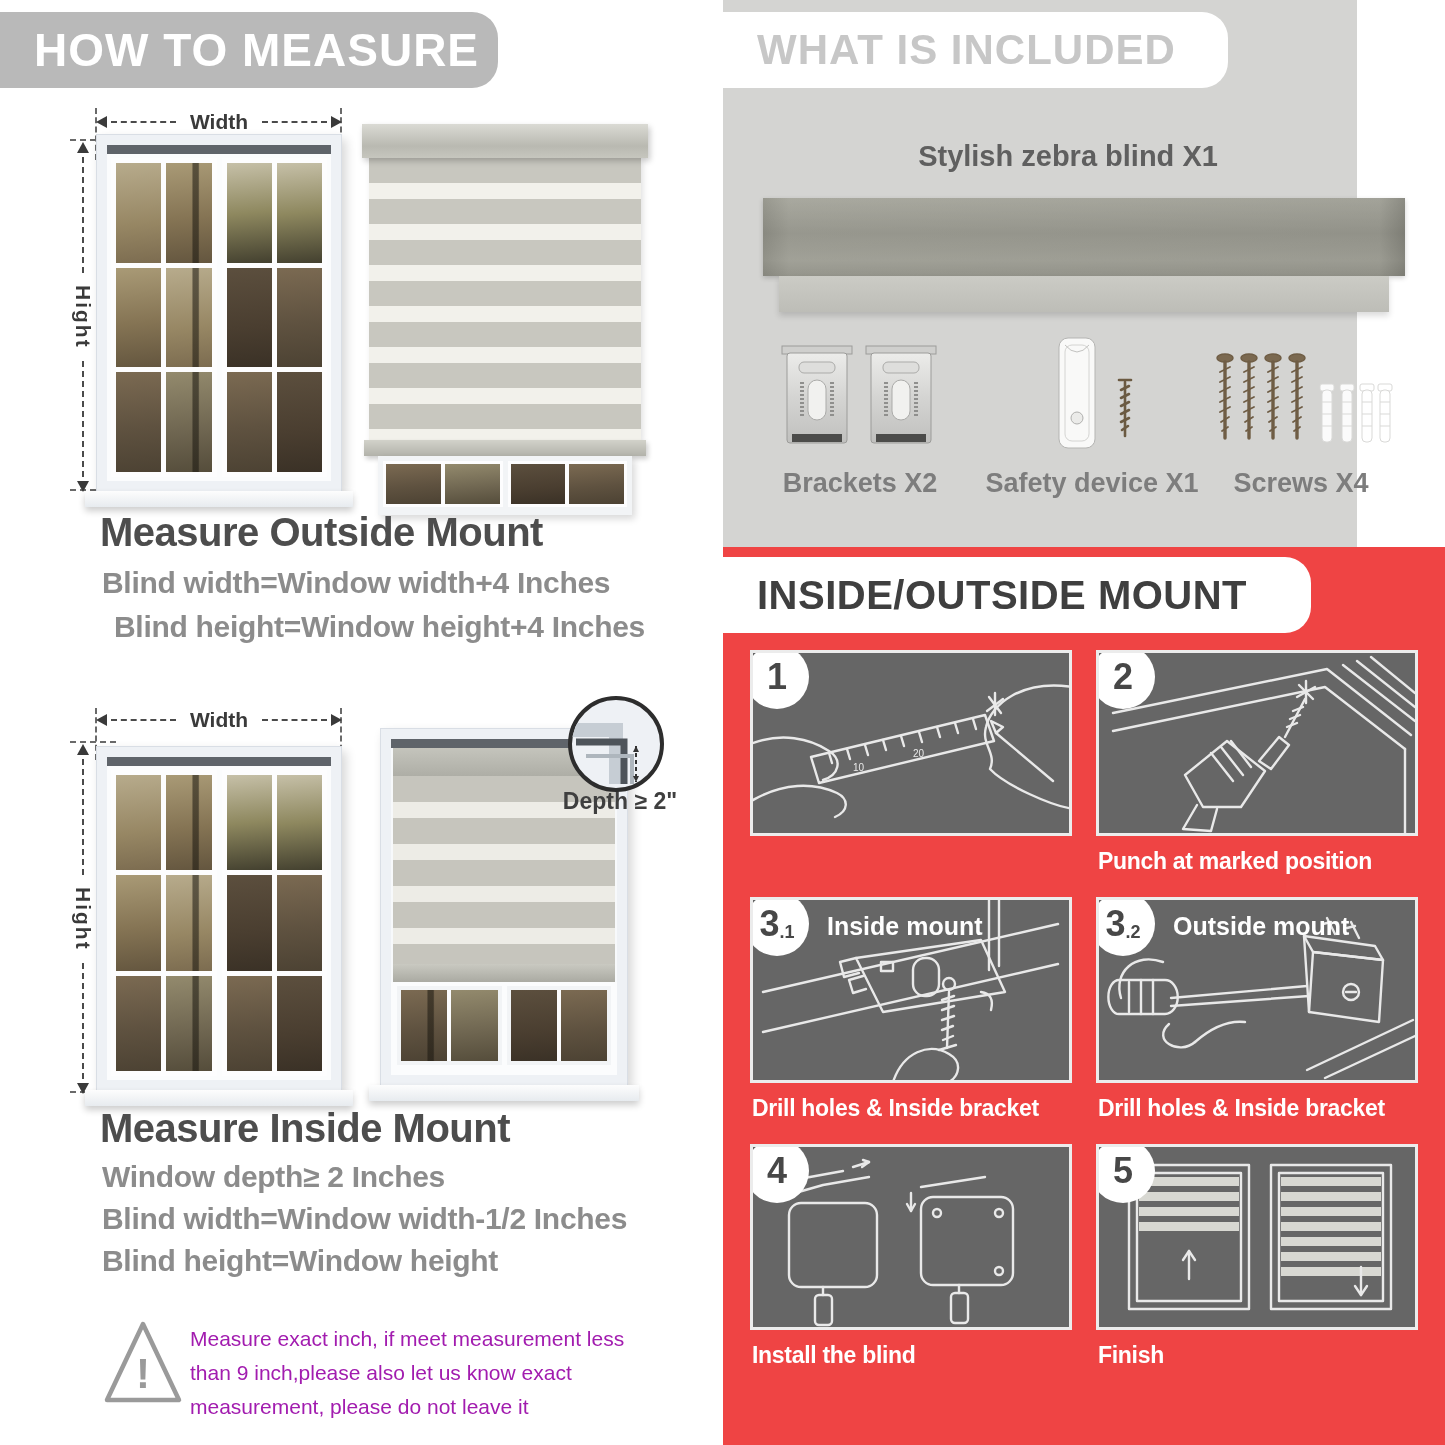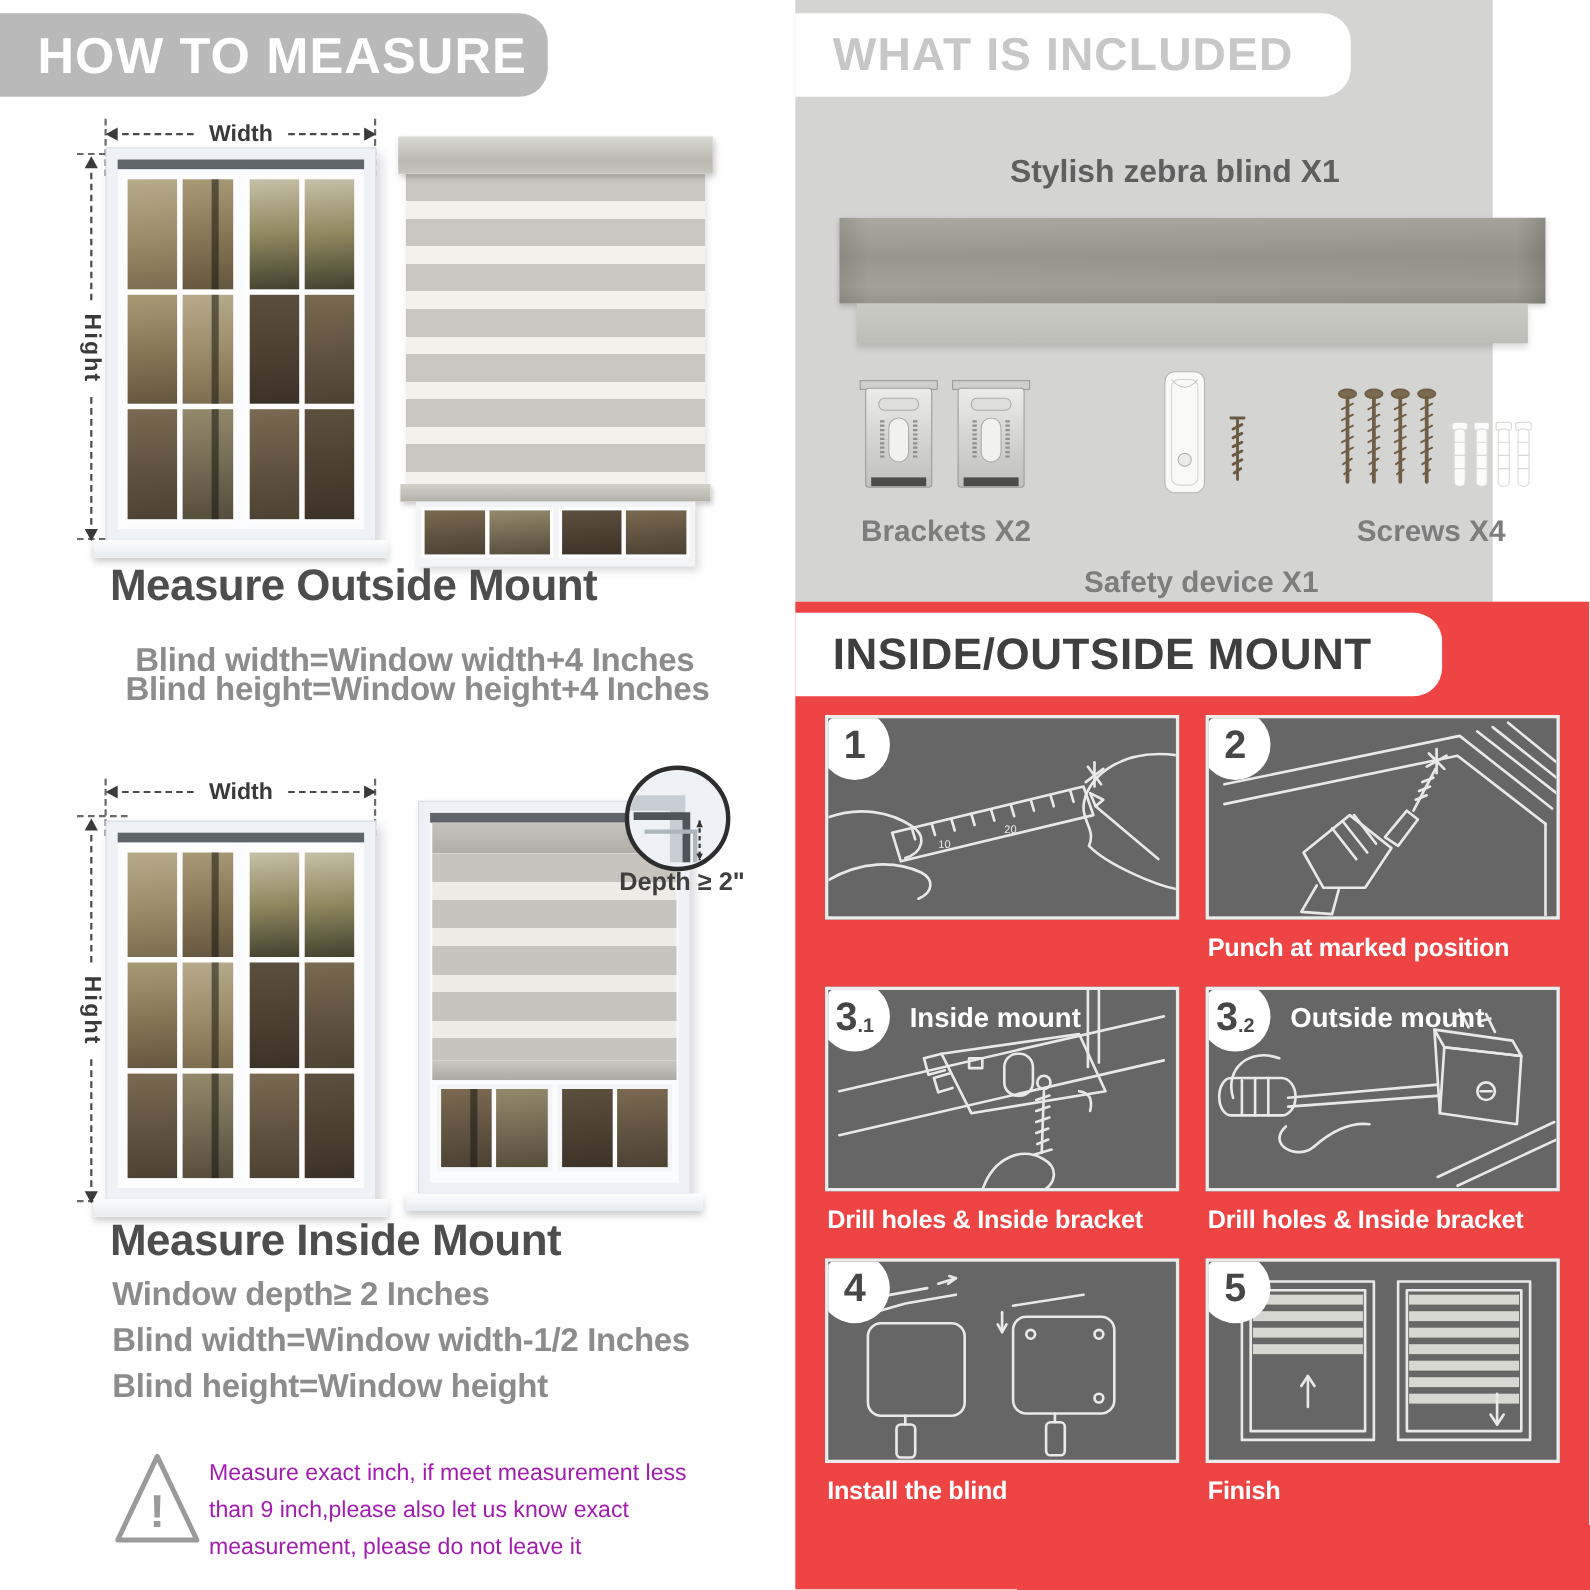--- a/index.html
+++ b/index.html
@@ -172,21 +172,21 @@
           </div>
         <div class="mini-case">
             <div class="mini-pane pane v4"></div>
             <div class="mini-pane pane v5"></div>
           </div>
       </div>
     </div>
   </div>
 
   <div class="sec-title" style="left:100px;top:510px;">Measure Outside Mount</div>
-  <div class="formula" style="left:102px;top:584px;margin-left:21px;">Blind width=Window width+4 Inches</div>
+  <div class="formula" style="left:102px;top:566px;">Blind width=Window width+4 Inches</div>
   <div class="formula" style="left:102px;top:610px;margin-left:12px;">Blind height=Window height+4 Inches</div>
 
   <div class="diag" style="left:70px;top:700px;width:640px;height:400px;">
     <div class="tickv" style="left:25px;top:8px;height:52px;"></div>
     <div class="tickv" style="left:270px;top:8px;height:52px;"></div>
     <div class="measure-w" style="left:26px;top:8px;width:246px;">
       <span class="tri tri-l"></span>
         <span class="dash"></span>
       <span class="lbl">Width</span>
       <span class="dash"></span>
@@ -417,21 +417,21 @@
               <rect x="-7" y="34" width="14" height="7" rx="2"></rect>
               <rect x="-5" y="40" width="10" height="52" rx="4"></rect>
               <line x1="-5" y1="52" x2="5" y2="52"></line>
               <line x1="-5" y1="64" x2="5" y2="64"></line>
               <line x1="-5" y1="76" x2="5" y2="76"></line>
             </g>
         </g>
       </svg>
 
       <div class="item-label" style="left:27px;">Brackets X2</div>
-      <div class="item-label" style="left:259px;margin-top:46px;">Safety device X1</div>
+      <div class="item-label" style="left:259px;">Safety device X1</div>
       <div class="item-label" style="left:468px;">Screws X4</div>
     </div>
 
     <div class="mount">
       <div class="banner mbanner">
         <span>INSIDE/OUTSIDE MOUNT</span>
       </div>
 
       <div class="steps">
 

